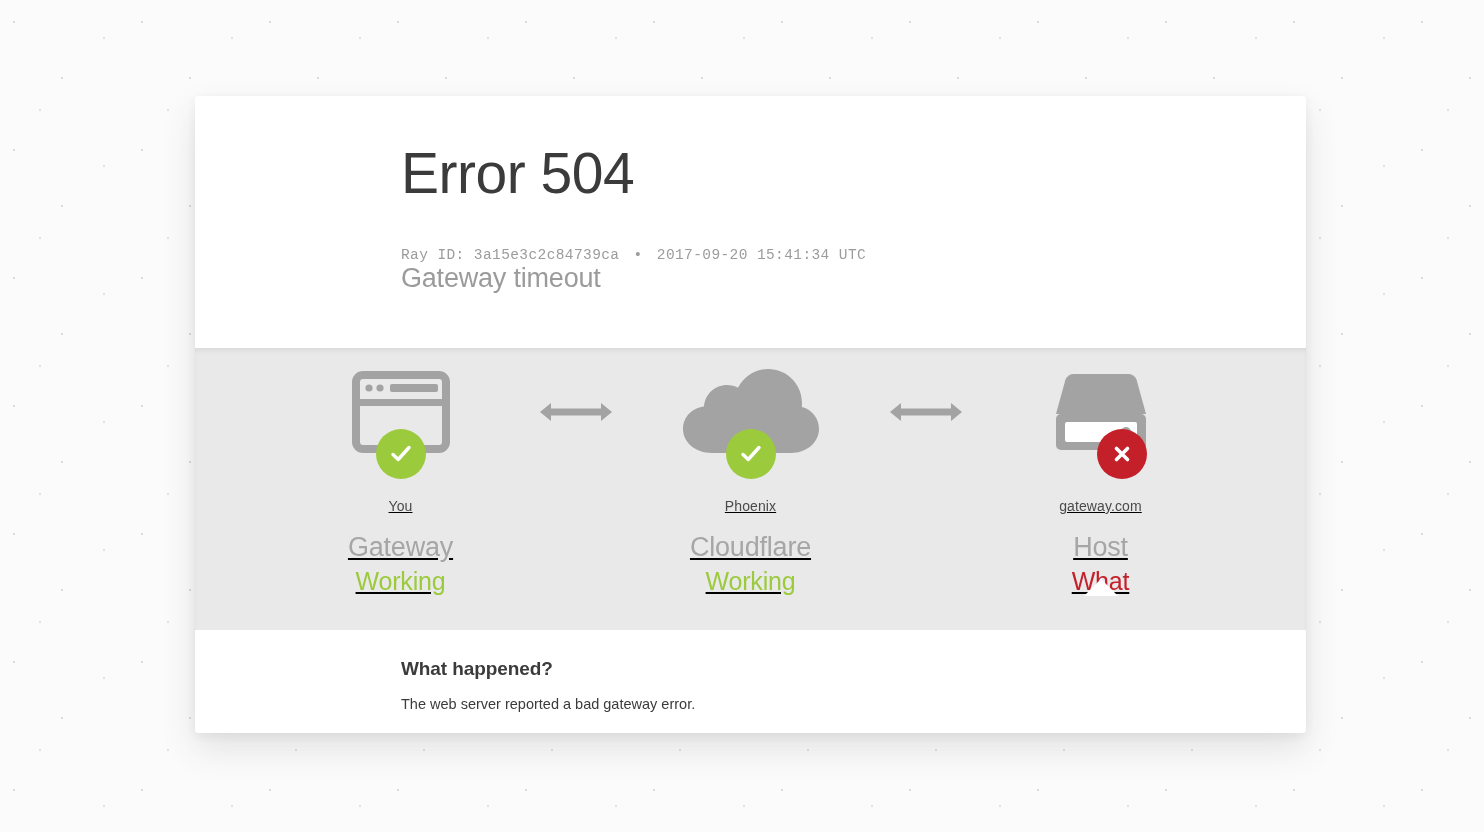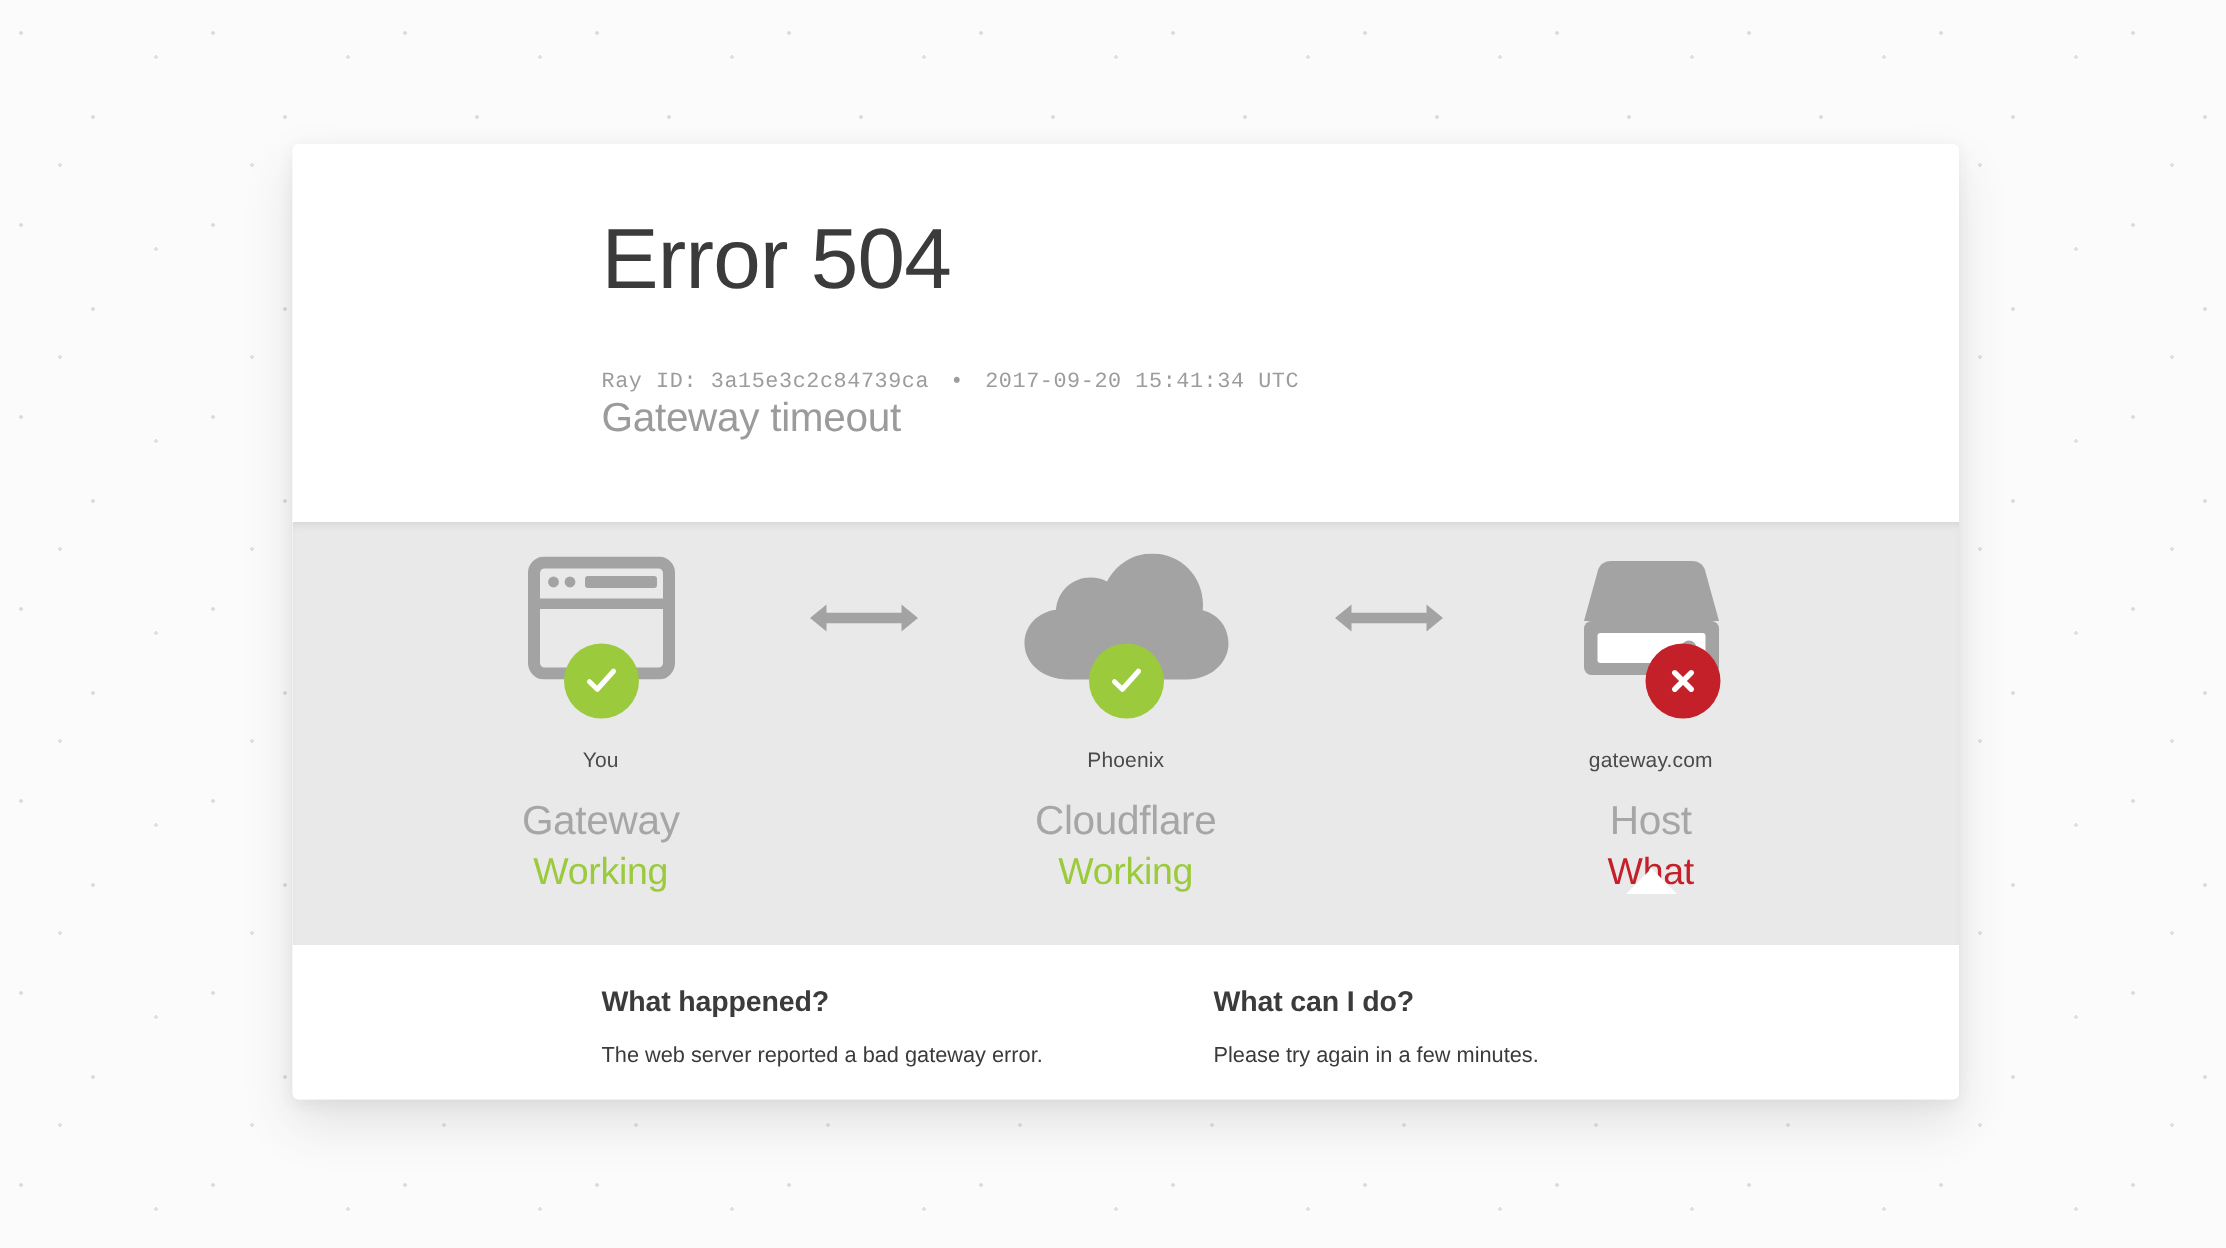--- a/index.html
+++ b/index.html
@@ -83,20 +83,21 @@
     display: flex;
     justify-content: center;
     align-items: flex-start;
   }
 
   .status-col {
     width: 240px;
     padding-top: 11px;
     text-align: center;
     position: relative;
+    text-decoration: underline;
   }
 
   .icon-wrap {
     height: 106px;
     display: flex;
     align-items: center;
     justify-content: center;
     position: relative;
   }
 
@@ -286,19 +287,15 @@
       </div>
 
     </div>
   </div>
 
   <div class="card-footer">
     <div class="footer-col">
       <div class="footer-q">What happened?</div>
       <div class="footer-a">The web server reported a bad gateway error.</div>
     </div>
-    <div class="footer-col">
-      <div class="footer-q">What can I do?</div>
-      <div class="footer-a">Please try again in a few minutes.</div>
-    </div>
   </div>
 
 </div>
 
 </body></html>

